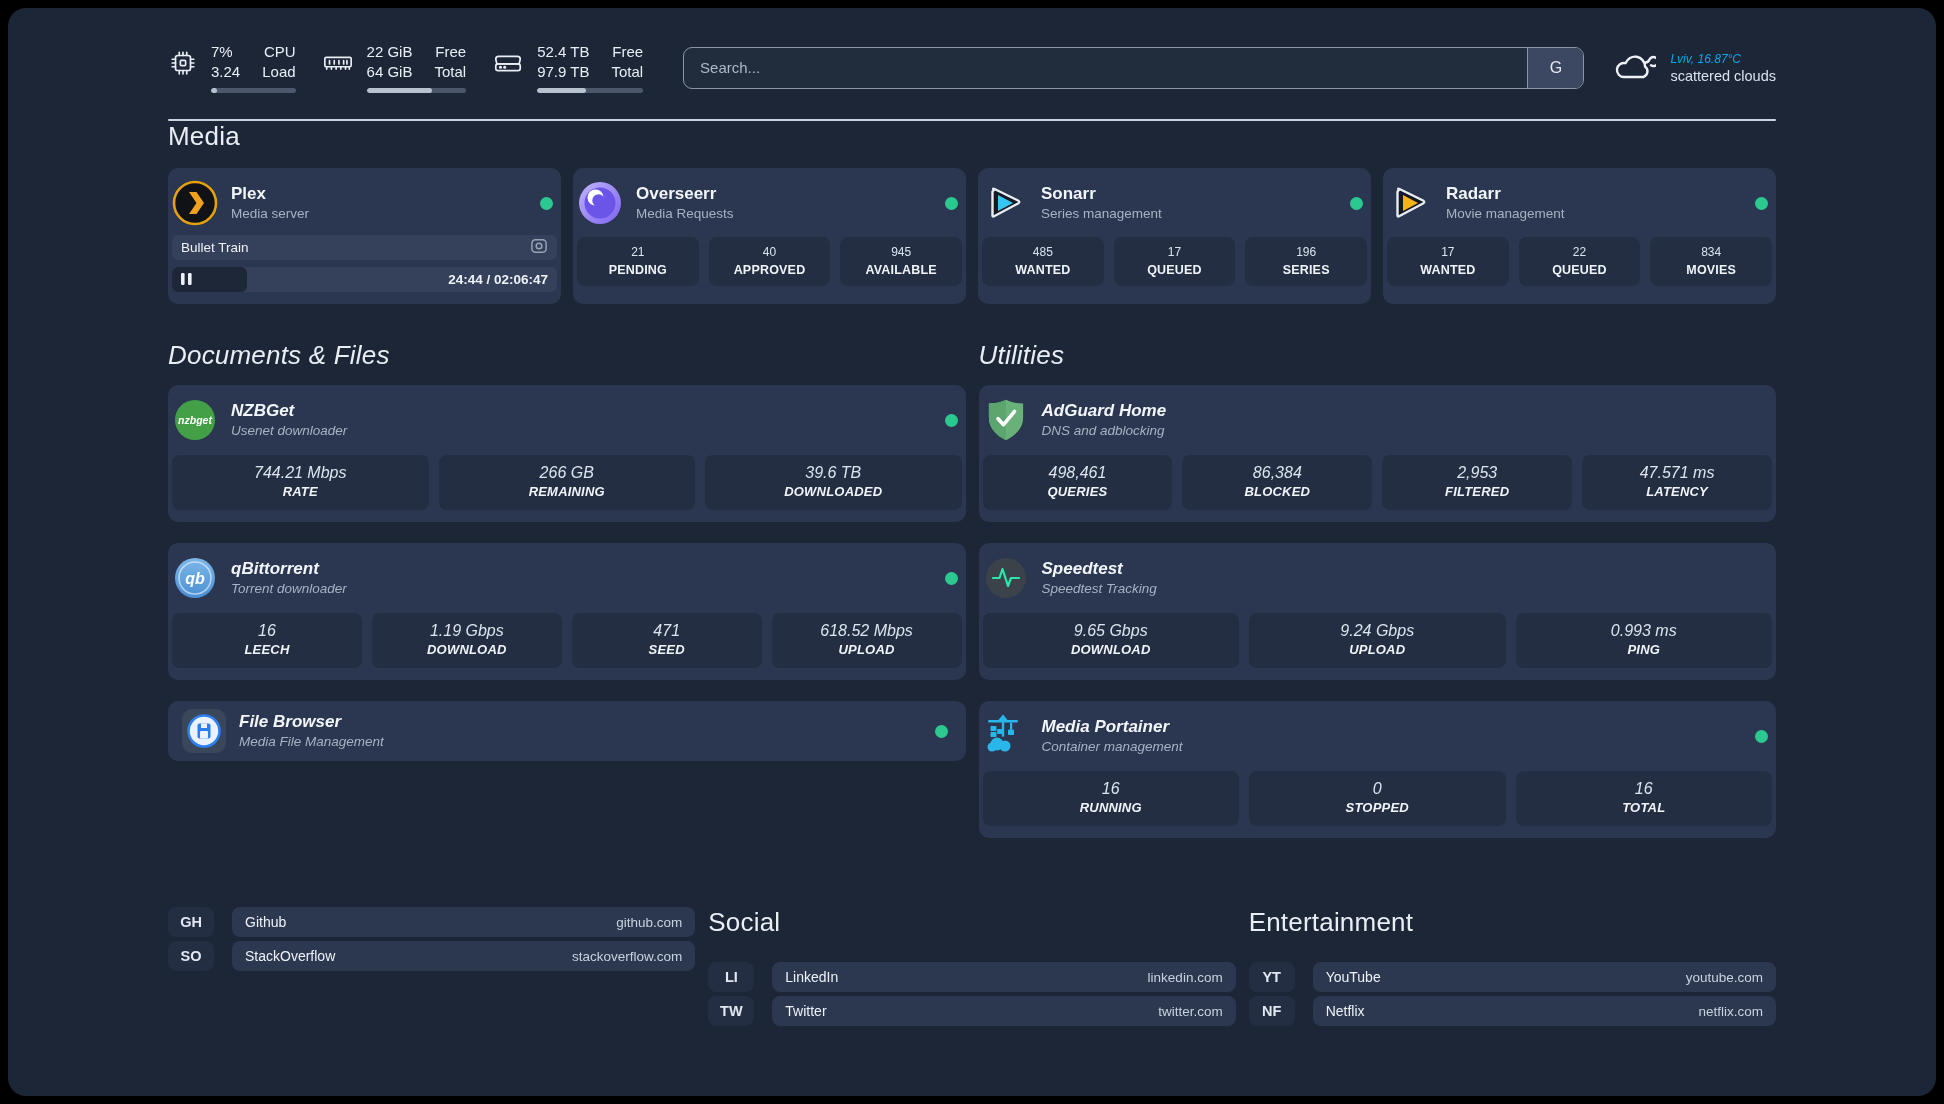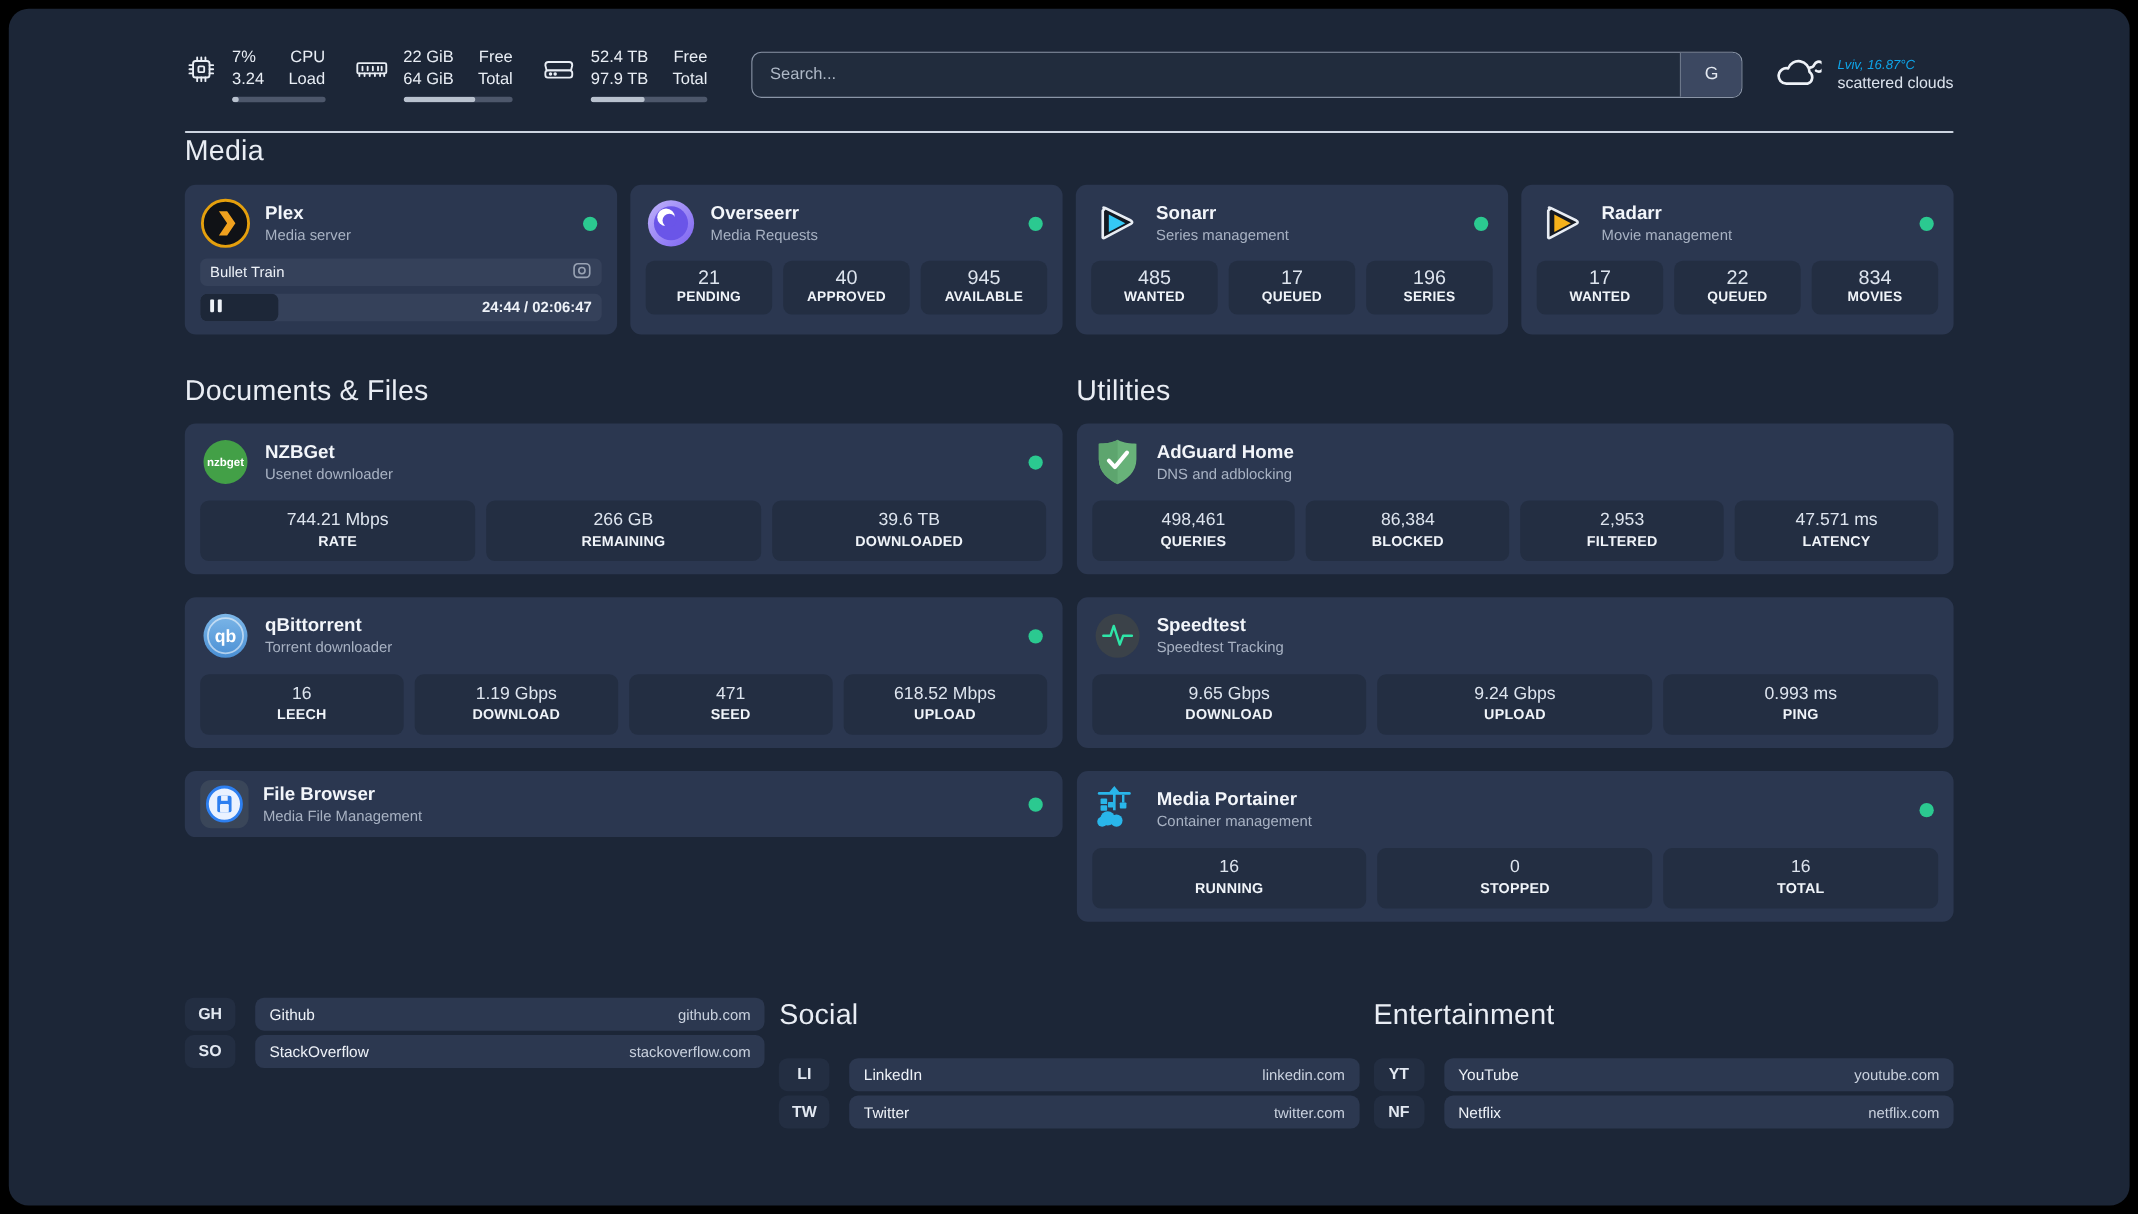--- a/index.html
+++ b/index.html
@@ -36,50 +36,50 @@
   .weather-text div:first-child { font-size: 12px; color: #0ea5e9; font-style: italic; }
   .weather-text div:last-child { font-size: 14.5px; color: #dbe2ec; margin-top: 2px; }
 
   .divider { height: 2px; background: #ccd4e0; border-radius: 1px; margin-top: 26px; }
 
   
   h2.section-title { font-size: 26px; font-weight: 500; color: #e9edf4; letter-spacing: 0.2px; }
   .media-title { }
   .media-row { display: grid; grid-template-columns: repeat(4, 1fr); gap: 12px; margin-top: 16px; }
 
-  .card { background: #2b3750; border-radius: 10px; padding: 12px 14px; }
+  .card { background: #2b3750; border-radius: 10px; padding: 12px 4px; }
   .card-head { display: flex; align-items: center; gap: 13px; }
   .app-icon { width: 46px; height: 46px; flex: 0 0 auto; display: flex; align-items: center; justify-content: center; }
   .card-titles { flex: 1; min-width: 0; }
   .card-titles .t { font-size: 17px; font-weight: 700; color: #f2f5fa; line-height: 21px; }
   .card-titles .s { font-size: 13.5px; color: #a8b2c3; line-height: 18px; margin-top: 1px; }
   .status-dot { width: 13px; height: 13px; border-radius: 50%; background: #2bc990; flex: 0 0 auto; margin-right: 4px; }
 
   .tile-row { display: flex; gap: 10px; margin-top: 11px; }
   .tile { flex: 1; background: #232e42; border-radius: 8px; text-align: center; padding: 6px 2px 7px; }
-  .tile .v { font-size: 18px; color: #dde4ee; line-height: 19px; }
+  .tile .v { font-size: 12px; color: #dde4ee; line-height: 19px; }
   .tile .l { font-size: 12.5px; font-weight: 700; color: #f0f4f9; line-height: 17px; letter-spacing: 0.2px; }
   .tile-row.big { margin-top: 12px; }
   .tile-row.big .tile { padding: 8px 2px 9px; }
   .tile-row.big .v { font-size: 16px; line-height: 20px; }
   .tile-row.big .l { font-size: 13px; line-height: 18px; }
 
   
   .media-card .card-head { height: 46px; }
   .plex-np {
     margin-top: 9px; height: 25px; border-radius: 6px; background: #35415a;
     display: flex; align-items: center; padding: 0 9px; font-size: 13.5px; color: #eef2f8;
   }
   .plex-np .np-title { flex: 1; }
   .plex-progress { margin-top: 7px; height: 25px; border-radius: 6px; background: #35415a; position: relative; overflow: hidden; }
   .plex-fill { height: 100%; background: #1d2738; border-radius: 6px; display: flex; align-items: center; padding-left: 9px; }
   .plex-time { position: absolute; right: 9px; top: 0; height: 100%; display: flex; align-items: center; font-size: 13.5px; font-weight: 700; color: #eef2f8; }
 
   
-  .two-col { display: grid; grid-template-columns: 1fr 1fr; gap: 13px; margin-top: 36px; }
+  .two-col { display: grid; grid-template-columns: 1fr 1fr; gap: 13px; margin-top: 36px; font-style: italic; }
   .col-title { margin-bottom: 14px; }
   .stack > .card { margin-bottom: 21px; }
   .stack > .card.slim { padding: 9px 14px; }
   .slim .card-head { height: 42px; }
   .icon-sq { width: 44px; height: 44px; border-radius: 10px; background: #3a4659; display: flex; align-items: center; justify-content: center; }
 
   
   .bookmarks { display: grid; grid-template-columns: 1fr 1fr 1fr; gap: 13px; margin-top: 48px; }
   .bm-title { margin-bottom: 24px; }
   .bm-row { display: flex; gap: 18px; margin-bottom: 4px; cursor: pointer; }

